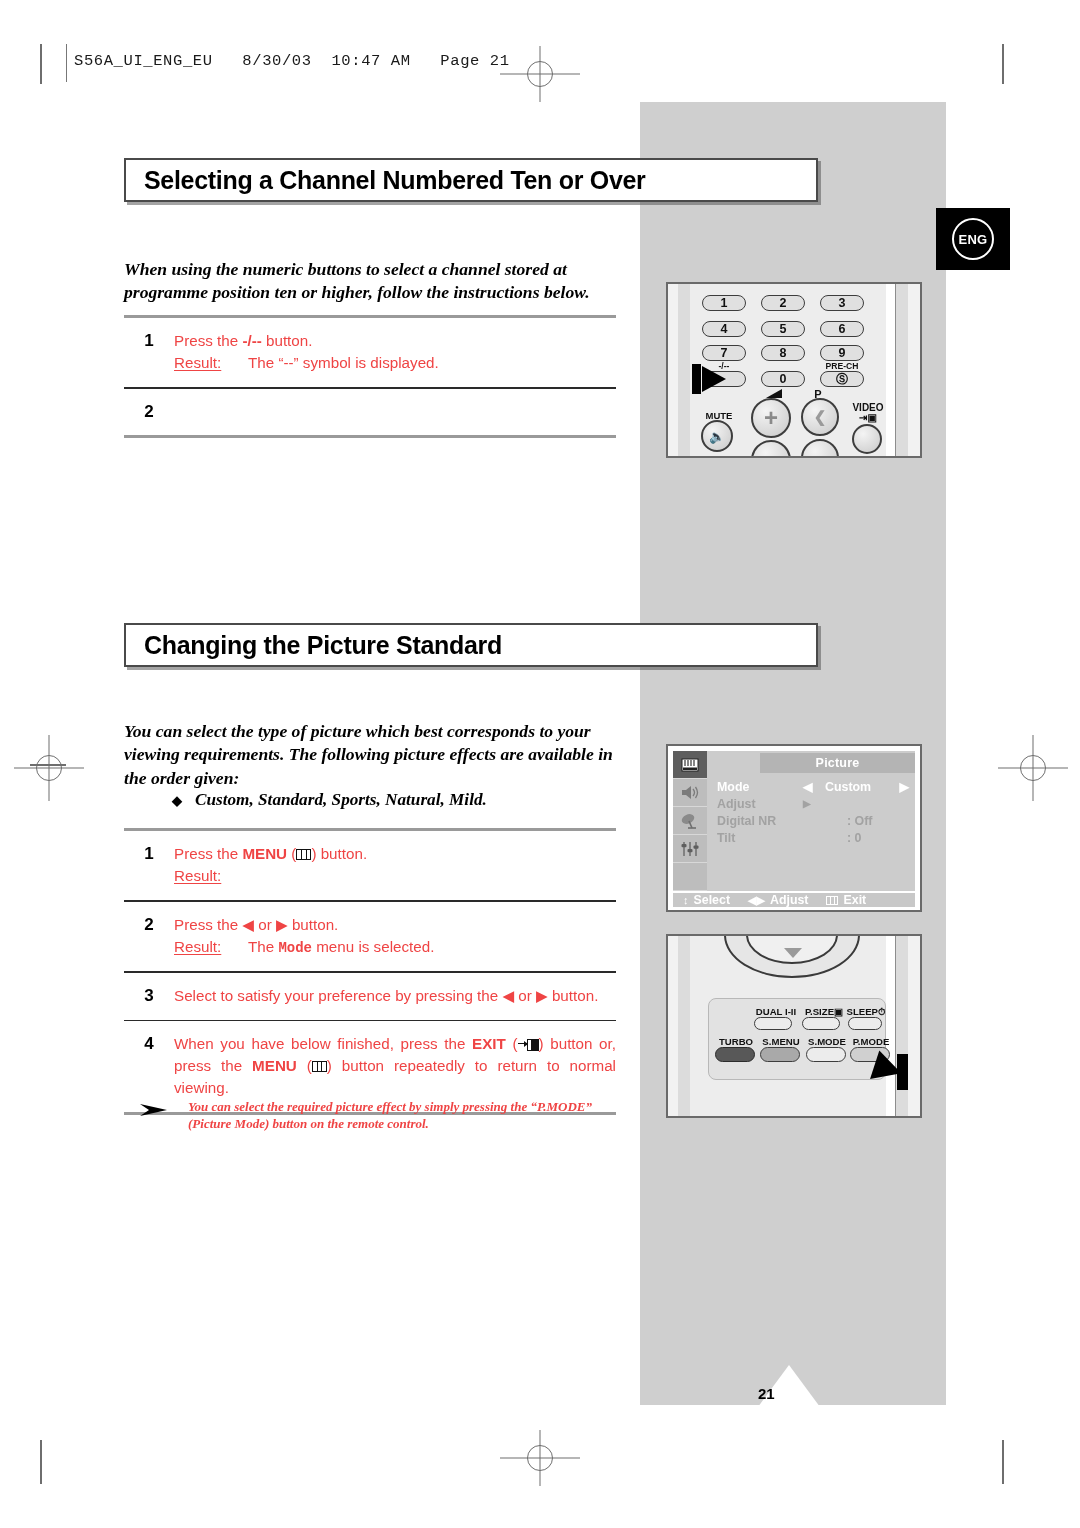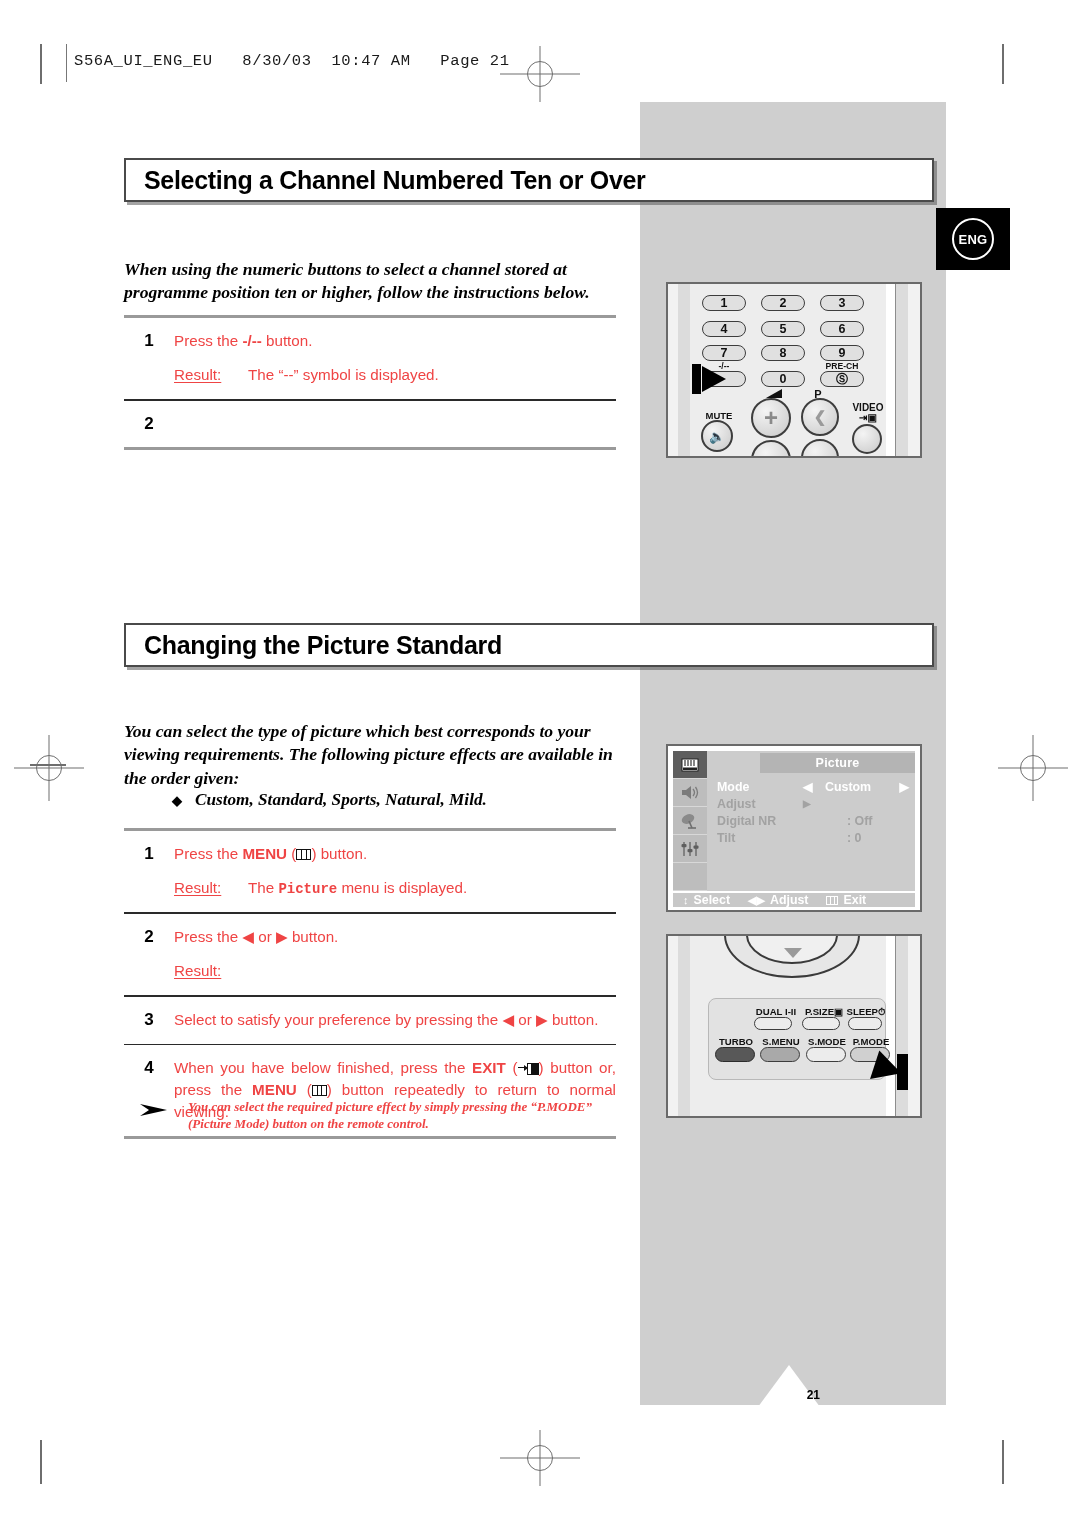--- a/index.html
+++ b/index.html
@@ -100,21 +100,21 @@
     color: #fff;
     font-size: 13px;
     font-weight: bold;
     letter-spacing: 0.3px;
   }
 
   
   .sect-title {
     position: absolute;
     left: 124px;
-    width: 810px;
+    width: 694px;
     height: 44px;
     background: #ffffff;
     border: 2.4px solid #4a4a4a;
     box-sizing: border-box;
     display: flex;
     align-items: center;
     box-shadow: 3px 3px 0 rgba(90,90,90,0.55);
   }
   .sect-title span {
     font-size: 25px;
@@ -196,21 +196,21 @@
   .step-body {
     flex: 1;
     font-size: 15.2px;
     color: #ef4444;
     line-height: 1.45;
   }
   .step-main { display: block; }
   .step-main.justify { text-align: justify; }
   .sub-row {
     display: flex;
-    margin-top: 12px;
+    margin-top: 0;
   }
   .sub-label {
     flex: 0 0 74px;
     text-decoration: underline;
     text-underline-offset: 2px;
   }
   .sub-text { flex: 1; }
   .mono-term {
     font-family: "Liberation Mono", monospace;
     font-size: 14px;
@@ -463,22 +463,22 @@
   .pagenum .tri {
     position: absolute;
     inset: 0;
     background: #fff;
     clip-path: polygon(50% 0, 100% 100%, 0 100%);
   }
   .pagenum .num {
     position: absolute;
     left: 0; right: 0;
     bottom: 5px;
-    text-align: right;
-    font-size: 12px;
+    text-align: left;
+    font-size: 15px;
     font-weight: bold;
     color: #000;
   }
 </style>
 </head>
 <body>
 
 <div class="regmark" style="left:500px; top:46px; width:80px; height:56px;">
   <div class="hline"></div>
     <div class="vline"></div>
@@ -602,33 +602,33 @@
 
 <div class="steps" id="steps-2">
   <div class="rule-thick"></div>
 
   <div class="step-row">
     <div class="step-num">1</div>
     <div class="step-body">
       <span class="step-main"><span>Press the </span><span class="bold">MENU</span> (<span class="ico-menu"></span>)<span> button.</span></span>
       <div class="sub-row">
         <span class="sub-label">Result:</span>
-        <span class="sub-text"><span>The </span><span class="mono-term">Picture</span><span> menu is displayed.</span></span>
       </div>
     </div>
   </div>
 
   <div class="rule-thin"></div>
 
   <div class="step-row">
     <div class="step-num">2</div>
     <div class="step-body">
       <span class="step-main">Press the ◀ or ▶ button.</span>
       <div class="sub-row">
         <span class="sub-label">Result:</span>
+        <span class="sub-text"><span>The </span><span class="mono-term">Mode</span><span> menu is selected.</span></span>
       </div>
     </div>
   </div>
 
   <div class="rule-thin"></div>
 
   <div class="step-row">
     <div class="step-num">3</div>
     <div class="step-body">
       <span class="step-main">Select to satisfy your preference by pressing the ◀ or ▶ button.</span>

